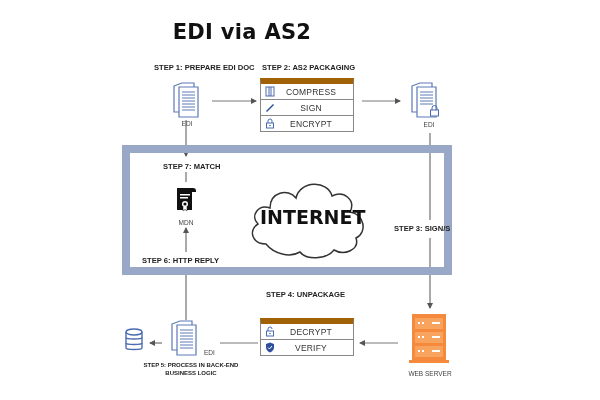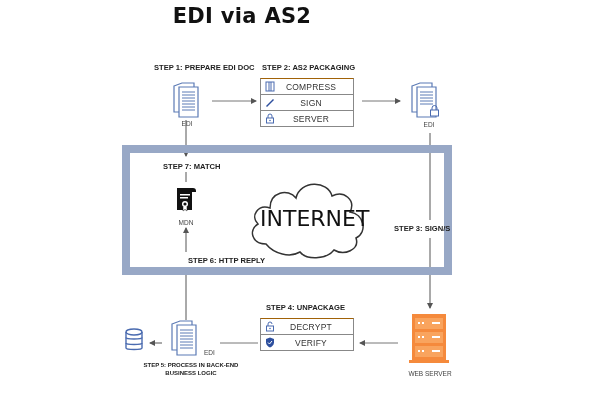--- a/index.html
+++ b/index.html
@@ -1,30 +1,30 @@
 <!DOCTYPE html>
 <html><head>
 <meta charset="utf-8">
 <style>
   html, body { margin: 0; padding: 0; }
   body { width: 600px; height: 400px; background: #ffffff; position: relative; overflow: hidden;
          font-family: "Liberation Sans", sans-serif; color: #222; }
   .abs { position: absolute; }
-  .title { left: 0; width: 484px; top: 4px; text-align: center; font-family: "DejaVu Sans", sans-serif;
+  .title { left: 0; width: 484px; top: 20px; text-align: center; font-family: "DejaVu Sans", sans-serif;
            font-weight: bold; font-size: 21px; color: #111; letter-spacing: 0.3px; }
   .step { font-family: "Liberation Sans", sans-serif; font-weight: bold; font-size: 7.6px; color: #222; white-space: nowrap; }
   .cap { font-size: 6.5px; color: #444; text-align: center; }
   .frame { left: 122px; top: 145px; width: 330px; height: 130px; border: 8px solid #98a8c6; box-sizing: border-box; }
   .pkg { width: 94px; box-sizing: border-box; }
   .pkg-row { height: 15px; border: 1px solid #888; border-top: none; display: flex; align-items: center;
              font-size: 8.5px; color: #333; background: #fff; }
-  .pkg-row:first-child { border-top: 1px solid #a16207; }
+  .pkg-row:first-child { border-top: 6px solid #a16207; }
   .pkg-row .ic { width: 18px; display: flex; justify-content: center; align-items: center; }
   .pkg-row .lbl { flex: 1; text-align: center; padding-right: 10px; letter-spacing: 0.2px; }
-  .cloud-label { font-family: "DejaVu Sans", sans-serif; font-weight: normal; font-size: 22px; color: #111; }
+  .cloud-label { font-family: "DejaVu Sans", sans-serif; font-weight: bold; font-size: 19px; color: #111; }
   svg.lines { position: absolute; left: 0; top: 0; }
 </style>
 </head>
 <body>
 
 <div class="abs title">EDI via AS2</div>
 
 <svg class="lines" width="600" height="400">
   <defs>
     <marker id="ah" markerWidth="6" markerHeight="6" refX="5" refY="3" orient="auto">
@@ -93,21 +93,21 @@
     <span class="lbl">SIGN</span>
   </div>
   <div class="pkg-row">
     <span class="ic">
       <svg width="10" height="11" viewBox="0 0 10 11">
           <path d="M3 5 V3 a2 2 0 0 1 4 0 V5" fill="none" stroke="#4a6bb0"></path>
           <rect x="1.5" y="5" width="7" height="5" fill="none" stroke="#4a6bb0"></rect>
           <circle cx="5" cy="7.5" r="0.8" fill="#4a6bb0"></circle>
         </svg>
     </span>
-    <span class="lbl">SERVER</span>
+    <span class="lbl">ENCRYPT</span>
   </div>
 </div>
 
 <div class="abs" style="left:408px; top:82px;">
   <svg width="36" height="40" viewBox="0 0 36 40">
     <path d="M4 4 L12 1 L24 1 L24 30 L4 30 Z" fill="#fff" stroke="#5b7ab5" stroke-width="1.2"></path>
     <path d="M9 5 L18 5 L28 5 L28 35 L9 35 Z" fill="#fff" stroke="#5b7ab5" stroke-width="1.2"></path>
     <g stroke="#5b7ab5" stroke-width="1">
       <line x1="12" y1="10" x2="25" y2="10"></line>
         <line x1="12" y1="13" x2="25" y2="13"></line>
@@ -130,30 +130,30 @@
     <path d="M3 2 H19 a3 3 0 0 1 3 3 V6 H18 V24 H3 Z" fill="#111"></path>
     <rect x="6" y="8" width="10" height="1.5" fill="#fff"></rect>
     <rect x="6" y="11" width="8" height="1.5" fill="#fff"></rect>
     <circle cx="11" cy="18" r="3" fill="#fff"></circle>
     <circle cx="11" cy="18" r="1.6" fill="#111"></circle>
     <path d="M9 20 L9 25 L11 23.5 L13 25 L13 20" fill="#fff" stroke="#111" stroke-width="0.5"></path>
   </svg>
 </div>
 <div class="abs cap" style="left:171px; top:219px; width:30px;">MDN</div>
 
-<div class="abs step" style="left:142px; top:256px;margin-left:46px;">STEP 6: HTTP  REPLY</div>
+<div class="abs step" style="left:142px; top:256px;">STEP 6: HTTP  REPLY</div>
 
 <div class="abs" style="left:244px; top:172px;">
   <svg width="130" height="90" viewBox="0 0 130 90">
     <path d="M22 72 C8 72 4 58 14 52 C6 44 14 32 26 36 C26 20 44 16 52 26 C56 8 84 8 88 24 C100 18 112 28 106 40 C120 42 124 60 112 66 C116 78 100 84 90 78 C82 88 62 88 56 80 C46 86 30 82 22 72 Z" fill="#fff" stroke="#333" stroke-width="1.5"></path>
   </svg>
   <div class="abs cloud-label" style="left:16px; top:34px; width:100px; text-align:center;">INTERNET</div>
 </div>
 
-<div class="abs step" style="left:266px; top:303px;">STEP 4: UNPACKAGE</div>
+<div class="abs step" style="left:266px; top:290px;">STEP 4: UNPACKAGE</div>
 <div class="abs pkg" style="left:260px; top:318px;">
   <div class="pkg-row">
     <span class="ic">
       <svg width="10" height="11" viewBox="0 0 10 11">
           <path d="M3 5 V3 a2 2 0 0 1 4 0" fill="none" stroke="#4a6bb0"></path>
           <rect x="1.5" y="5" width="7" height="5" fill="none" stroke="#4a6bb0"></rect>
           <circle cx="5" cy="7.5" r="0.8" fill="#4a6bb0"></circle>
         </svg>
     </span>
     <span class="lbl">DECRYPT</span>

